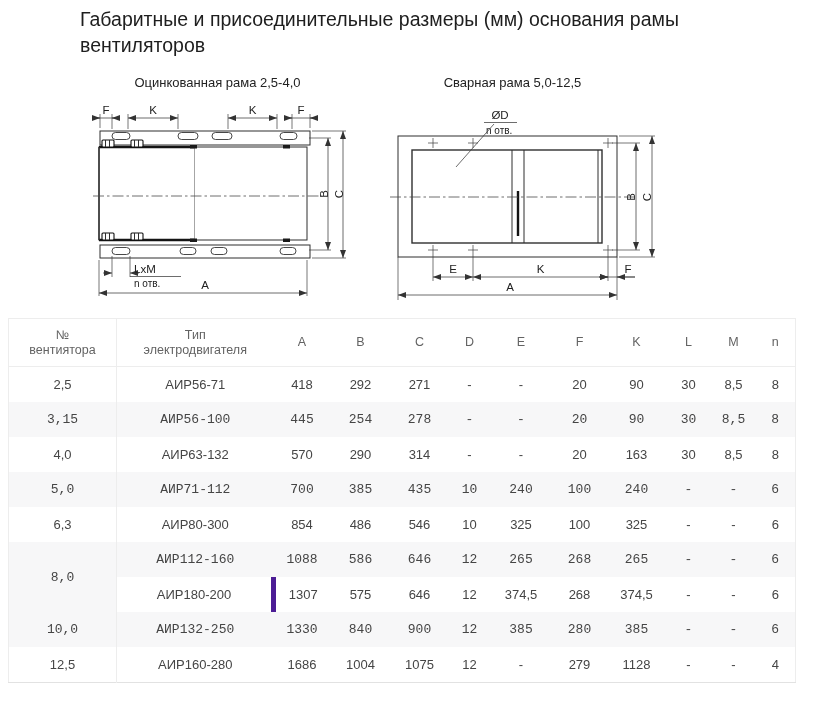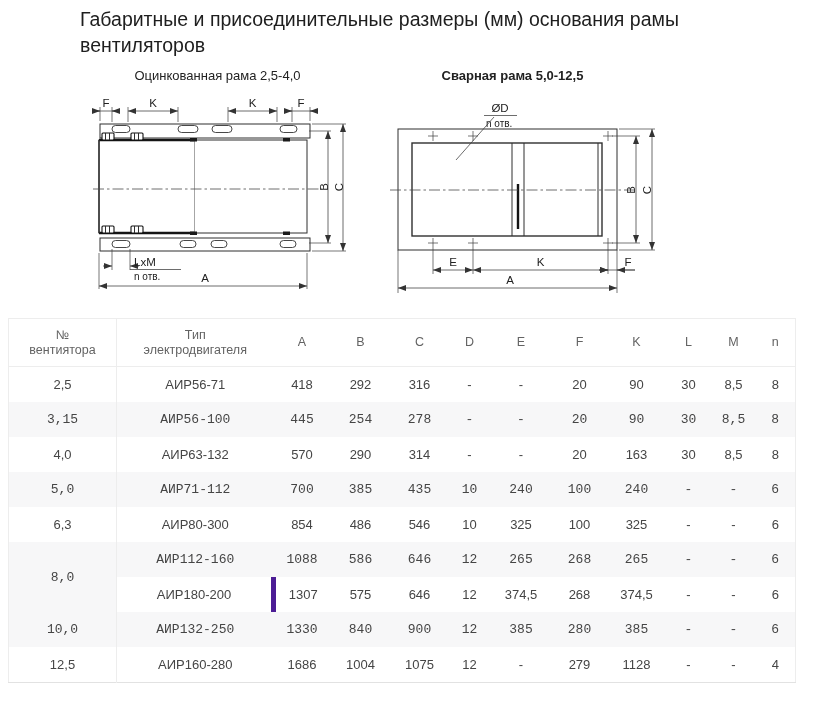--- a/index.html
+++ b/index.html
@@ -2,26 +2,26 @@
 <html><head>
 <meta charset="utf-8">
 <style>
   html,body { margin:0; padding:0; background:#fff; }
   .page { position:relative; width:818px; height:702px; background:#ffffff; overflow:hidden;
           font-family:"Liberation Sans", sans-serif;padding-left:21px; }
 
   .title { position:absolute; left:80px; top:6px; width:690px; margin:0;
            font-size:19.5px; line-height:26px; font-weight:400; color:#1e1e1e; }
 
-  .fig { position:absolute; top:67px; }
+  .fig { position:absolute; top:74px; }
   .fig-left  { left:85px;  width:265px; }
   .fig-right { left:390px; width:300px; }
   .fig-caption { font-size:13px; line-height:18px; color:#222; text-align:center; font-weight:400; }
   .fig-left  .fig-caption { width:265px; }
-  .fig-right .fig-caption { width:245px;font-weight:bold; }
+  .fig-right .fig-caption { width:245px; }
   .fig-left  svg { display:block; margin-top:3px; }
   .fig-right svg { display:block; margin-top:13px; }
 
   
   .ln  { stroke:#2f2f2f; fill:none; stroke-width:1; }
   .lnt { stroke:#2f2f2f; fill:none; stroke-width:1.4; }
   .thk { stroke:#141414; fill:none; stroke-width:2.4; }
   .thin{ stroke:#8f8f8f; fill:none; stroke-width:0.8; }
   .dim { stroke:#3c3c3c; fill:none; stroke-width:0.75; }
   .ext { stroke:#3c3c3c; fill:none; stroke-width:0.7; }
@@ -220,21 +220,21 @@
         <th>M</th>
         <th>n</th>
       </tr>
     </thead>
     <tbody>
       <tr>
         <td class="c-no">2,5</td>
         <td>АИР56-71</td>
         <td>418</td>
         <td>292</td>
-        <td>316</td>
+        <td>271</td>
         <td>-</td>
         <td>-</td>
         <td>20</td>
         <td>90</td>
         <td>30</td>
         <td>8,5</td>
         <td>8</td>
       </tr>
       <tr class="shade">
         <td class="c-no">3,15</td>

